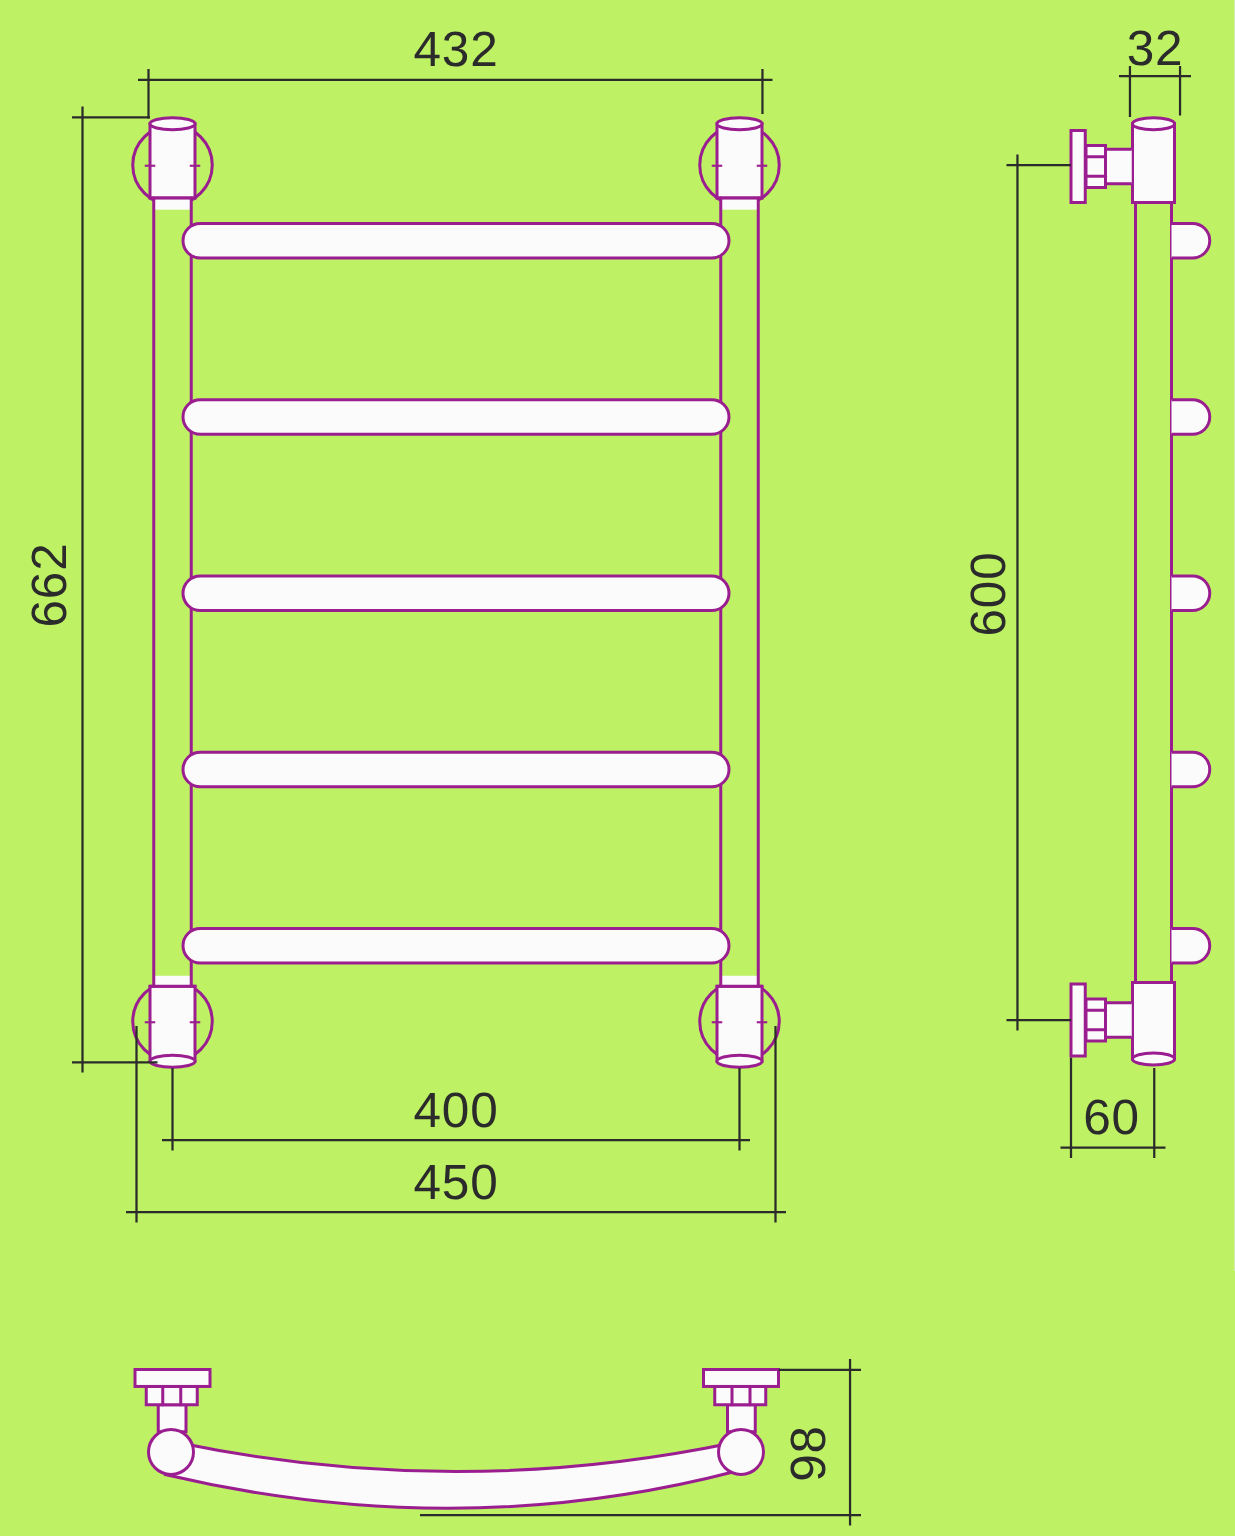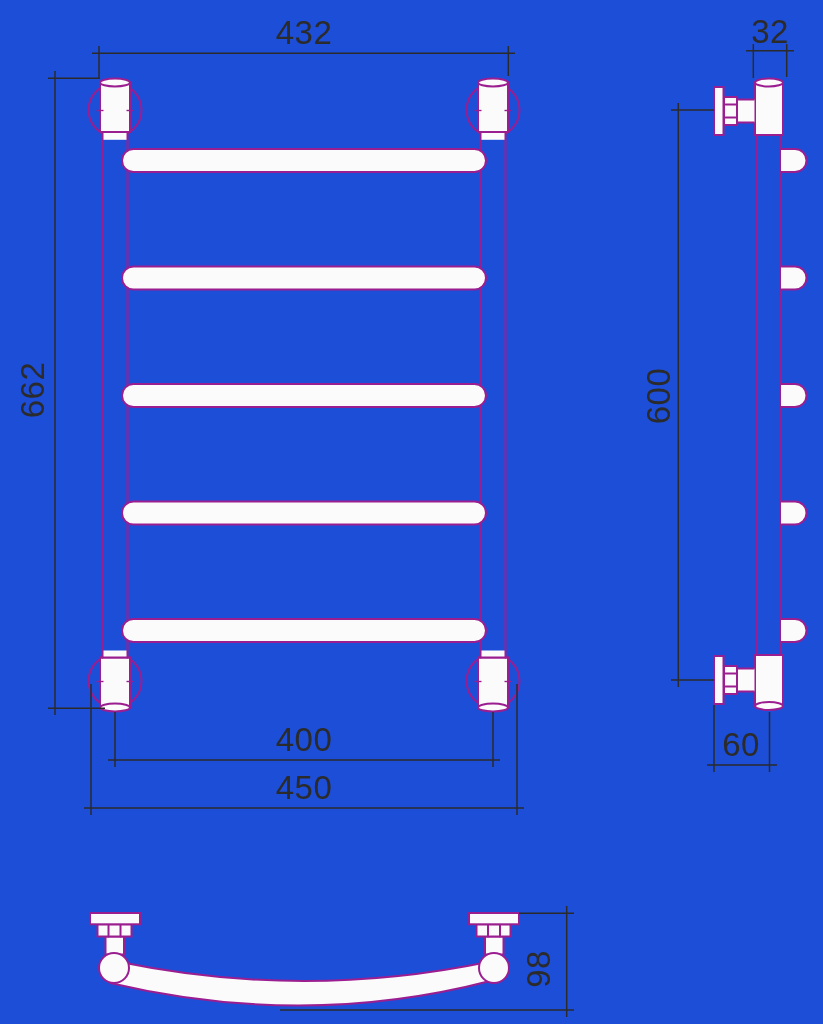--- a/index.html
+++ b/index.html
@@ -1,19 +1,19 @@
 <!DOCTYPE html>
 <html><head>
 <meta charset="utf-8">
 <style>
   html,body{margin:0;padding:0;background:#e8e8e8;}
   .canvas{
     position:relative;
     width:823px;height:1024px;
-    background:#1d4ed8;
+    background:#bef264;
     overflow:hidden;
     font-family:"Liberation Sans", sans-serif;
   }
   svg{display:block;}
   
   .m   {stroke:#9b1e91; stroke-width:2; fill:none; stroke-linecap:round;}
   .mf  {stroke:#9b1e91; stroke-width:2; fill:#fbfbfb;}
   .mth {stroke:#9b1e91; stroke-width:1.4; fill:none;}
   .wfill{fill:#fbfbfb; stroke:none;}
   

